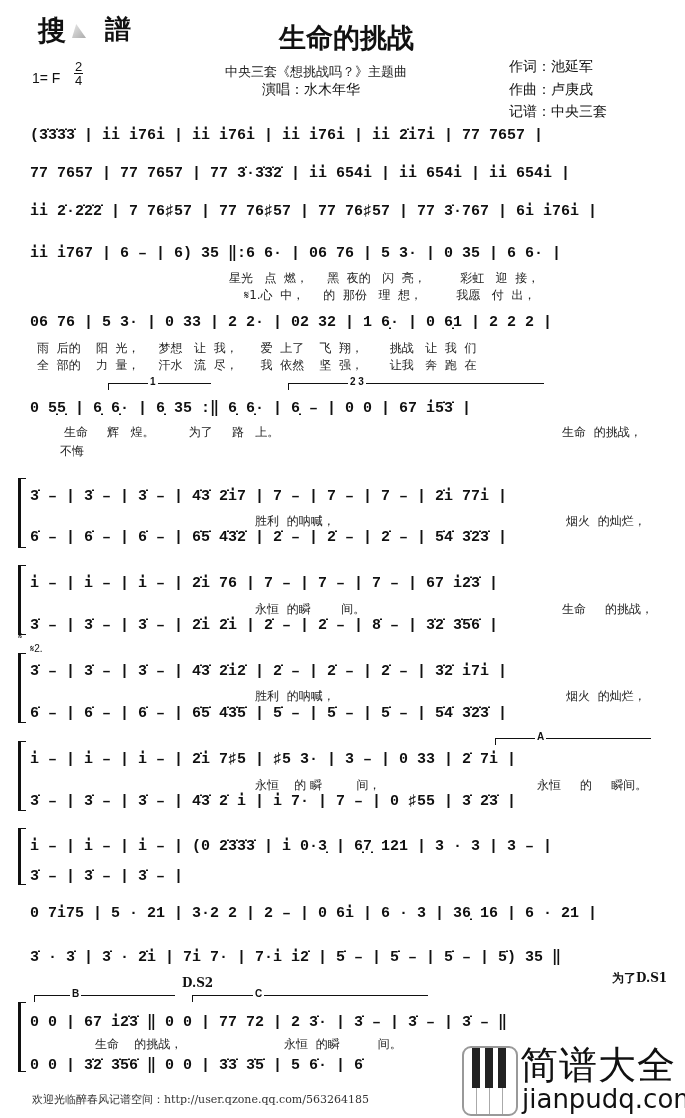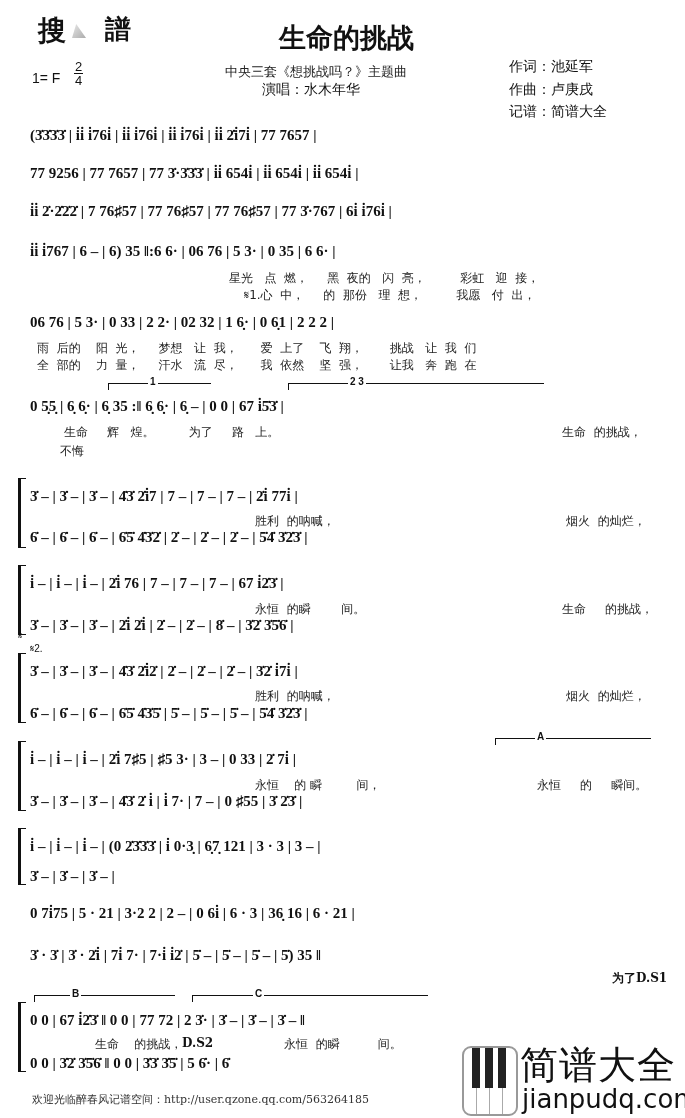--- a/index.html
+++ b/index.html
@@ -9,21 +9,21 @@
   .logo-left { left:38px; top:12px; font-family:"DejaVu Sans", sans-serif; font-weight:bold; font-size:28px; letter-spacing:2px; color:#111; }
   .logo-feather { left:72px; top:24px; width:14px; height:14px; background:linear-gradient(135deg,#ddd,#888); clip-path:polygon(0 100%,100% 100%,30% 0); opacity:.7; }
   .logo-right { left:105px; top:12px; font-family:"DejaVu Sans", sans-serif; font-weight:bold; font-size:26px; color:#111; }
   .title { left:0; width:685px; top:20px; text-align:center; font-family:"DejaVu Serif", serif; font-weight:bold; font-size:27px; padding-left:8px; box-sizing:border-box; }
   .key { left:32px; top:70px; font-size:14px; }
   .tsig { left:74px; top:60px; font-size:13px; line-height:13px; text-align:center; }
   .tsig .num { border-bottom:1px solid #111; display:block; padding:0 1px; }
   .subtitle { left:225px; top:63px; font-size:13px; font-family:Liberation Sans, sans-serif; color:#222; }
   .singer { left:262px; top:81px; font-size:14px; font-family:Liberation Serif, serif; }
   .credit { left:509px; font-size:14px; font-family:"DejaVu Serif", serif; }
-  .line { position:absolute; left:30px; width:625px; font-family:Liberation Serif, serif; font-weight:bold; font-size:15px; white-space:nowrap; }
+  .line { position:absolute; left:30px; width:625px; font-family:Liberation Mono, monospace; font-weight:bold; font-size:15px; white-space:nowrap; }
   .lyric { position:absolute; font-size:12px; font-family:"DejaVu Sans", sans-serif; color:#222; white-space:pre; }
   .brace { position:absolute; left:18px; width:5px; border-left:3px solid #111; border-top:1px solid #111; border-bottom:1px solid #111; }
   .bracket-line { position:absolute; border-top:1px solid #111; border-left:1px solid #111; height:6px; }
   .bracket-label { position:absolute; font-size:10px; font-weight:bold; background:#fff; padding:0 2px; }
   .footer { left:32px; top:1092px; font-size:11px; font-family:"DejaVu Serif", serif; color:#333; }
   .wm-box { left:462px; top:1046px; width:52px; height:66px; border:2px solid #999; border-radius:9px; background:#fff; overflow:hidden; }
   .wm-key { position:absolute; top:0; width:8px; height:40px; background:#222; }
   .wm-div { position:absolute; top:0; bottom:0; width:1px; background:#aaa; }
   .wm-cn { left:520px; top:1040px; font-size:38px; font-family:"DejaVu Sans", sans-serif; color:#111; letter-spacing:1px; }
   .wm-en { left:522px; top:1084px; font-size:26px; font-family:"DejaVu Sans", sans-serif; color:#111; }
@@ -38,21 +38,21 @@
 <div class="abs title">生命的挑战</div>
 <div class="abs key">1= F</div>
 <div class="abs tsig">
   <span class="num">2</span>
   <span>4</span>
 </div>
 <div class="abs subtitle">中央三套《想挑战吗？》主题曲</div>
 <div class="abs singer">演唱：水木年华</div>
 <div class="abs credit" style="top:58px">作词：池延军</div>
 <div class="abs credit" style="top:81px">作曲：卢庚戌</div>
-<div class="abs credit" style="top:103px">记谱：简谱大全</div>
+<div class="abs credit" style="top:103px">记谱：中央三套</div>
 
 <div class="brace" style="top:478px;height:68px"></div>
 <div class="brace" style="top:565px;height:68px"></div>
 <div class="brace" style="top:653px;height:68px"></div>
 <div class="brace" style="top:741px;height:68px"></div>
 <div class="brace" style="top:828px;height:55px"></div>
 <div class="brace" style="top:1002px;height:68px"></div>
 
 <div class="bracket-line" style="left:108px;top:383px;width:102px"></div>
 <div class="bracket-label" style="left:148px;top:376px">1</div>
@@ -61,21 +61,21 @@
 <div class="bracket-line" style="left:495px;top:738px;width:155px"></div>
 <div class="bracket-label" style="left:535px;top:731px">A</div>
 <div class="bracket-line" style="left:34px;top:995px;width:140px"></div>
 <div class="bracket-label" style="left:70px;top:988px">B</div>
 <div class="bracket-line" style="left:192px;top:995px;width:235px"></div>
 <div class="bracket-label" style="left:253px;top:988px">C</div>
 <div class="abs" style="left:30px;top:643px;font-size:10px">𝄋2.</div>
 <div class="abs" style="left:18px;top:630px;font-size:10px">𝄋</div>
 
 <div class="line" style="top:127px">(3̇3̇3̇3̇ | i̇i̇  i̇76i̇ | i̇i̇  i̇76i̇ | i̇i̇  i̇76i̇ | i̇i̇  2̇i̇7i̇ | 77  7657 |</div>
-<div class="line" style="top:165px">77  9256 | 77  7657 | 77 3̇·3̇3̇3̇ | i̇i̇ 654i̇ | i̇i̇ 654i̇ | i̇i̇ 654i̇ |</div>
+<div class="line" style="top:165px">77  7657 | 77  7657 | 77 3̇·3̇3̇2̇ | i̇i̇ 654i̇ | i̇i̇ 654i̇ | i̇i̇ 654i̇ |</div>
 <div class="line" style="top:203px">i̇i̇ 2̇·2̇2̇2̇ | 7 76♯57 | 77 76♯57 | 77 76♯57 | 77 3̇·767 | 6i̇ i̇76i̇ |</div>
 <div class="line" style="top:243px">i̇i̇  i̇767 | 6 – | 6) 35 ‖:6  6· | 06  76 | 5  3· | 0  35 | 6  6· |</div>
 <div class="line" style="top:314px">06  76 | 5  3· | 0  33 | 2  2· | 02  32 | 1  6̣· | 0  6̣1 | 2  2  2 |</div>
 <div class="line" style="top:398px">0   5̣5̣ | 6̣  6̣· | 6̣   35 :‖ 6̣  6̣· | 6̣   – | 0  0 | 67  i̇5̇3̇ |</div>
 <div class="line" style="top:488px">3̇  – | 3̇  – | 3̇  – | 4̇3̇  2̇i̇7 | 7  – | 7  – | 7  – | 2̇i̇  77i̇ |</div>
 <div class="line" style="top:529px">6̇  – | 6̇  – | 6̇  – | 6̇5̇  4̇3̇2̇ | 2̇  – | 2̇  – | 2̇  – | 5̇4̇  3̇2̇3̇ |</div>
 <div class="line" style="top:575px">i̇  – | i̇  – | i̇  – | 2̇i̇  76 | 7  – | 7  – | 7  – | 67  i̇2̇3̇ |</div>
 <div class="line" style="top:617px">3̇  – | 3̇  – | 3̇  – | 2̇i̇  2̇i̇ | 2̇  – | 2̇  – | 8̇  – | 3̇2̇  3̇5̇6̇ |</div>
 <div class="line" style="top:663px">3̇  – | 3̇  – | 3̇  – | 4̇3̇  2̇i̇2̇ | 2̇  – | 2̇  – | 2̇  – | 3̇2̇ i̇7i̇ |</div>
 <div class="line" style="top:705px">6̇  – | 6̇  – | 6̇  – | 6̇5̇  4̇3̇5̇ | 5̇  – | 5̇  – | 5̇  – | 5̇4̇  3̇2̇3̇ |</div>
@@ -100,21 +100,21 @@
 <div class="lyric" style="left:255px;top:601px">永恒  的瞬        间。</div>
 <div class="lyric" style="left:562px;top:601px">生命     的挑战，</div>
 <div class="lyric" style="left:255px;top:688px">胜利  的呐喊，</div>
 <div class="lyric" style="left:566px;top:688px">烟火  的灿烂，</div>
 <div class="lyric" style="left:255px;top:777px">永恒    的 瞬         间，</div>
 <div class="lyric" style="left:537px;top:777px">永恒     的     瞬间。</div>
 <div class="lyric" style="left:95px;top:1036px">生命    的挑战，</div>
 <div class="lyric" style="left:284px;top:1036px">永恒  的瞬          间。</div>
 
 <div class="abs dsnote" style="left:612px;top:970px">为了D.S1</div>
-<div class="abs dsnote" style="left:182px;top:1036px">D.S2</div>
+<div class="abs dsnote" style="left:182px;top:976px">D.S2</div>
 
 <div class="abs footer">欢迎光临醉春风记谱空间：http://user.qzone.qq.com/563264185</div>
 
 <div class="abs wm-box">
   <div class="wm-div" style="left:12px"></div>
   <div class="wm-div" style="left:25px"></div>
   <div class="wm-div" style="left:38px"></div>
   <div class="wm-key" style="left:8px"></div>
   <div class="wm-key" style="left:21px"></div>
   <div class="wm-key" style="left:34px"></div>

